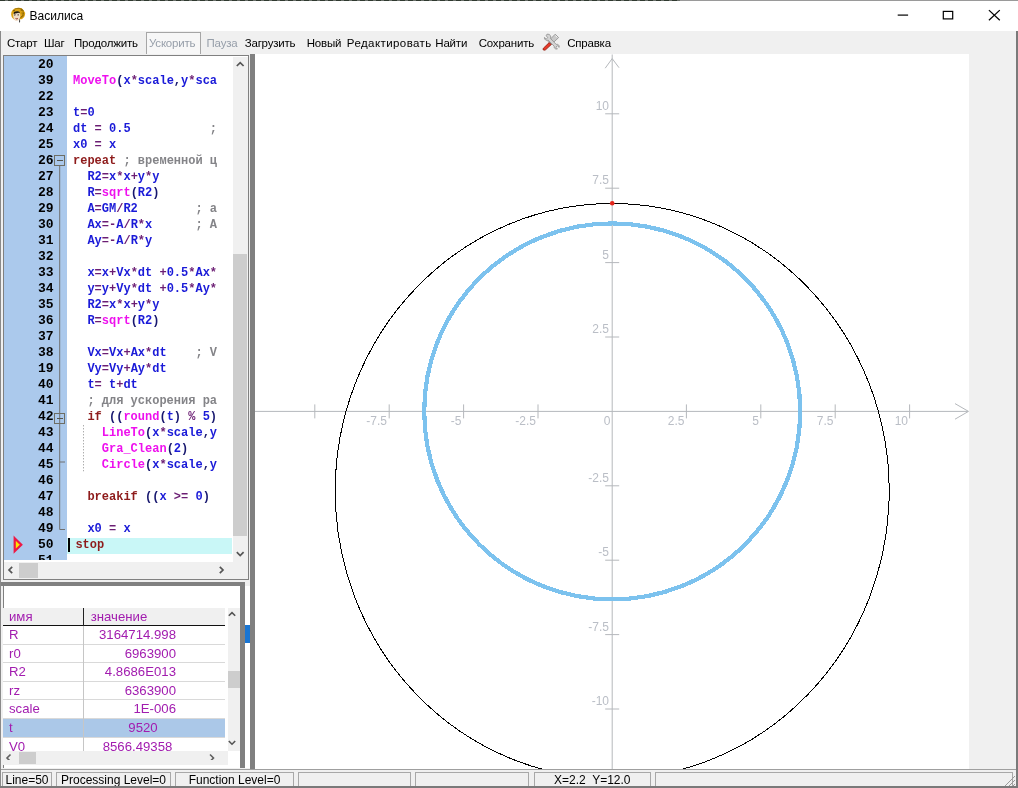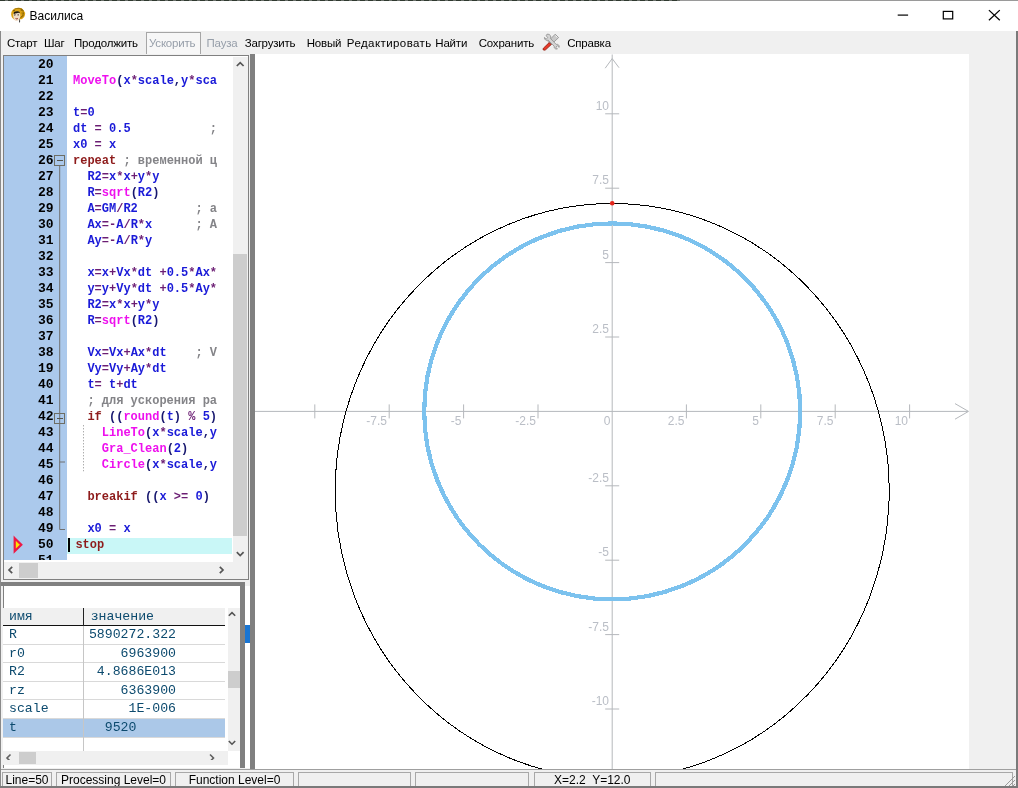--- a/index.html
+++ b/index.html
@@ -43,21 +43,21 @@
 .sbtrough{background:#f0f0f0;}
 .sbthumb{background:#cdcdcd;position:absolute;}
 
 .foldbox{position:absolute;left:54px;width:11px;height:11px;border:1px solid #6e6e64;
   box-sizing:border-box;}
 .foldbox:after{content:"";position:absolute;left:1.5px;top:4px;width:6px;height:1px;background:#55554d;}
 
 #varspanel{left:3px;top:586px;width:237px;height:182px;background:#fff;overflow:hidden;border-left:1px solid #808080;box-sizing:border-box;}
 #varstitle{left:0;top:2px;width:237px;height:18px;text-align:center;font-size:11.8px;color:#000;background:#f0f0f0;}
 .vrow{position:absolute;left:0;width:222px;height:18.63px;line-height:18.63px;
-  font-family:Liberation Mono, monospace;font-weight:normal;font-size:13.2px;color:#0c4a6e;
+  font-family:Liberation Sans, sans-serif;font-weight:normal;font-size:13.2px;color:#a21caf;
   border-bottom:1px solid #d9d9d9;box-sizing:border-box;}
 .vname{position:absolute;left:6px;}
 .vval{position:absolute;left:83px;width:90px;text-align:right;white-space:pre;}
 
 #statusbar{left:0;top:769px;width:1018px;height:19px;background:#f0f0f0;border-top:1px solid #9f9f9f;}
 .scell{position:absolute;top:1.5px;height:15px;border:1px solid #a8a8a8;background:#f0f0f0;
   font-size:12px;color:#000;text-align:center;line-height:14px;box-sizing:border-box;white-space:pre;}
 
 #bleft{left:0;top:31px;width:1px;height:757px;background:#8a8a8a;}
 #bright{left:1016px;top:31px;width:2px;height:757px;background:#7a7a7a;}
@@ -164,21 +164,21 @@
     <circle cx="357.2" cy="357.4" r="188" fill="none" stroke="#7cc2ee" stroke-width="4.2" shape-rendering="crispEdges"></circle>
     <circle cx="357.2" cy="149.3" r="2.3" fill="#e3251b"></circle>
   </svg>
 </div>
 
 <div class="abs" id="codepanel"></div>
 <div class="abs" id="gutter"></div>
 <div class="abs" id="curline"></div>
 <div id="lnums" style="position: absolute; left: 4px; top: 57px; width: 49.5px; height: 503px; overflow: hidden;">
     <div class="lnum" style="left:0;top:0px">20</div>
-    <div class="lnum" style="left:0;top:16px">21</div>
+    <div class="lnum" style="left:0;top:16px">39</div>
     <div class="lnum" style="left:0;top:32px">22</div>
     <div class="lnum" style="left:0;top:48px">23</div>
     <div class="lnum" style="left:0;top:64px">24</div>
     <div class="lnum" style="left:0;top:80px">25</div>
     <div class="lnum" style="left:0;top:96px">26</div>
     <div class="lnum" style="left:0;top:112px">27</div>
     <div class="lnum" style="left:0;top:128px">28</div>
     <div class="lnum" style="left:0;top:144px">29</div>
     <div class="lnum" style="left:0;top:160px">30</div>
     <div class="lnum" style="left:0;top:176px">31</div>
@@ -256,41 +256,45 @@
 <div class="abs" id="varspanel"></div>
 <div class="abs" id="varstitle" style="left:3px;top:612px;width:237px">Глобальные переменные</div>
 <div id="vtable">
     <div class="abs" style="left:3px;top:607.5px;width:224.5px;height:143.5px;overflow:hidden;background:#fff">
       <div class="vrow" style="top:0;height:18.4px;line-height:18.4px;background:#f0f0f0;border-bottom:1.5px solid #111">
         <span class="vname">имя</span>
         <span style="position:absolute;left:87.7px">значение</span>
       </div>
       <div class="vrow" style="top:18.4px;">
         <span class="vname">R</span>
-        <span class="vval">5890272.322</span>
+        <span class="vval">3164714.998</span>
       </div>
       <div class="vrow" style="top:37.03px;padding-left:28px;">
         <span class="vname">r0</span>
         <span class="vval">6963900</span>
       </div>
       <div class="vrow" style="top:55.66px;">
         <span class="vname">R2</span>
         <span class="vval">4.8686E013</span>
       </div>
       <div class="vrow" style="top:74.28999999999999px;">
         <span class="vname">rz</span>
         <span class="vval">6363900</span>
       </div>
       <div class="vrow" style="top:92.91999999999999px;">
         <span class="vname">scale</span>
         <span class="vval">1E-006</span>
       </div>
       <div class="vrow" style="top:111.54999999999998px;background:#abc8e8;">
         <span class="vname">t</span>
         <span class="vval">9520     </span>
+      </div>
+      <div class="vrow" style="top:130.18px;">
+        <span class="vname">V0</span>
+        <span class="vval">8566.49358 </span>
       </div>
       <div style="position:absolute;left:80px;top:0;width:1px;height:143.5px;background:#c6c6c6"></div>
       <div style="position:absolute;left:80px;top:0;width:1px;height:18.4px;background:#222"></div>
     </div>
   </div>
 
 <div class="abs sbtrough" style="left:227.5px;top:607.5px;width:12.5px;height:143.5px"></div>
 <div class="abs sbthumb" style="left:228px;top:671.4px;width:12px;height:17px"></div>
 <div class="abs sbtrough" style="left:3px;top:751px;width:224.5px;height:14px"></div>
 <div class="abs sbthumb" style="left:19.2px;top:752px;width:16.6px;height:12px"></div>

